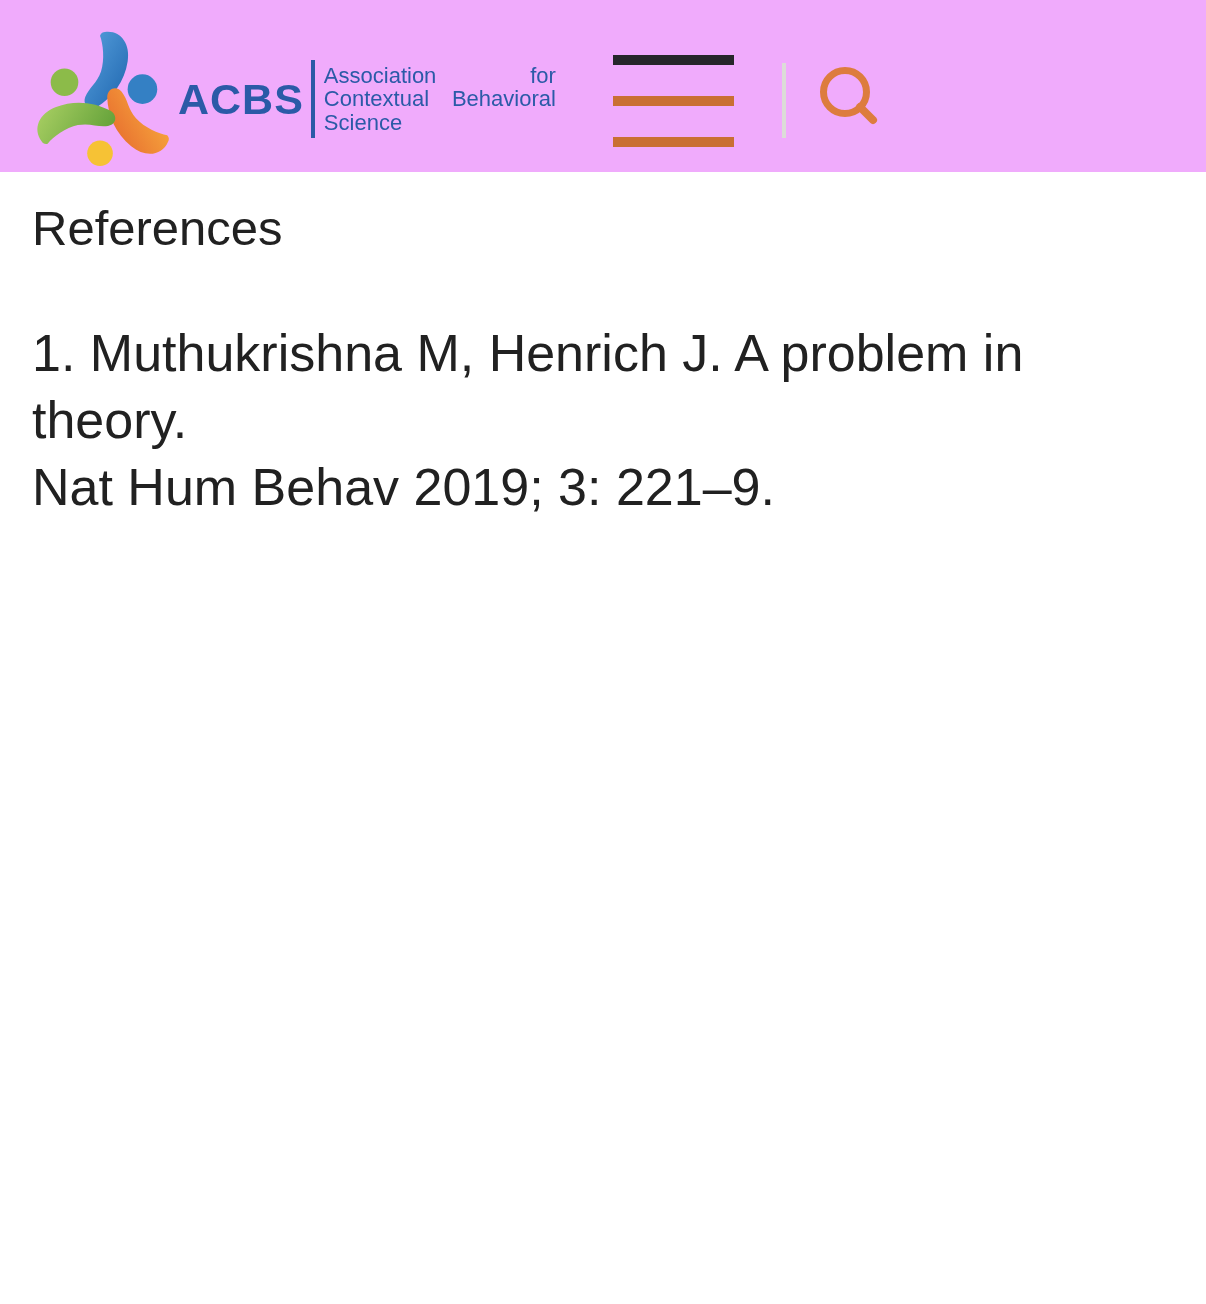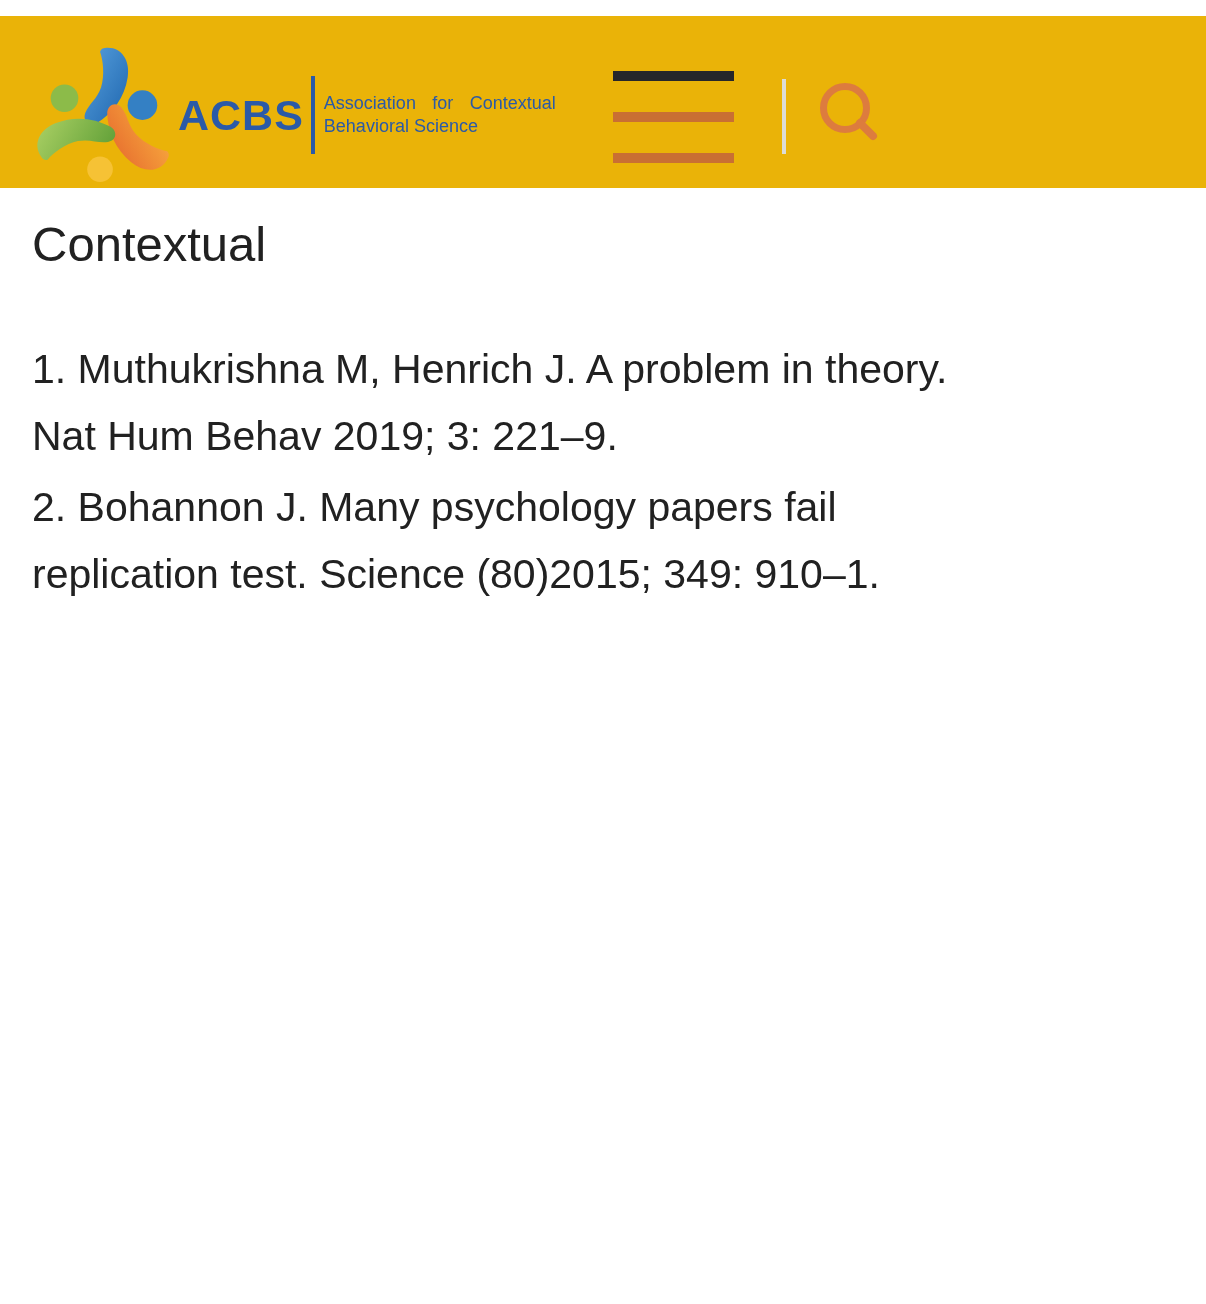--- a/index.html
+++ b/index.html
@@ -7,39 +7,39 @@
   body {
     width: 1206px;
     height: 1304px;
     position: relative;
     overflow: hidden;
     font-family: "Liberation Sans", "DejaVu Sans", sans-serif;
     color: var(--text-color, #212121);
   }
 
   
-  .site-header { position: relative; height: 172px; background: #eab308; margin-top: 16px; }
+  .site-header { position: relative; height: 172px; background: #f0abfc; }
 
   .logo-link {
     position: absolute; left: 28px; top: 26px;
     display: flex; align-items: center;
     text-decoration: none; cursor: pointer;
   }
   .logo-mark { width: 148px; height: 146px; display: block; flex: 0 0 auto; }
   .logo-text { display: flex; align-items: center; margin-left: 2px; }
   .acbs-acronym {
     font-size: 43px; font-weight: bold; letter-spacing: 1px;
     line-height: 1; color: var(--brand-blue, #2b5aa7);
   }
   .logo-bar {
     width: 4px; height: 78px; margin: 0 9px 0 7px;
     background: var(--brand-blue, #2b5aa7);
   }
   .logo-tagline {
-    width: 232px; font-size: 18px; line-height: 23.5px;
+    width: 232px; font-size: 22px; line-height: 23.5px;
     color: var(--brand-blue, #2b5aa7);
     text-align: justify;
   }
 
   .menu-button {
     position: absolute; left: 613px; top: 55px;
     width: 121px; height: 92px;
     background: none; border: none; padding: 0; cursor: pointer;
   }
   .menu-bar { position: absolute; left: 0; width: 121px; height: 10px; }
@@ -65,21 +65,21 @@
   }
 
   
   .page-title {
     margin: 26px 0 0 32px;
     font-size: 49px; line-height: 60px; font-weight: 400;
     color: var(--text-color, #212121);
   }
   .reference-list {
     margin: 62px 34px 0 32px;
-    font-size: 41px; line-height: 67px;
+    font-size: 52px; line-height: 67px;
     color: var(--text-color, #212121);
   }
   .reference-list p {
     white-space: pre-line;
     margin: 0 0 4px 0;
   }
 </style>
 </head>
 <body>
 
@@ -127,21 +127,19 @@
   <button class="search-button" aria-label="Search">
     <svg class="search-icon" viewBox="0 0 66 66" xmlns="http://www.w3.org/2000/svg" aria-hidden="true">
       <circle cx="30" cy="30" r="21.5" stroke-width="7"></circle>
       <line x1="45" y1="45" x2="58" y2="58" stroke-width="8" stroke-linecap="round"></line>
     </svg>
   </button>
 
 </header>
 
 <main>
-  <h1 class="page-title">Contextual</h1>
+  <h1 class="page-title">References</h1>
 
   <div class="reference-list">
       <p>1. Muthukrishna M, Henrich J. A problem in theory.
 Nat Hum Behav 2019; 3: 221–9.</p>
-      <p>2. Bohannon J. Many psychology papers fail
-replication test. Science (80)2015; 349: 910–1.</p>
     </div>
 </main>
 
 </body></html>

